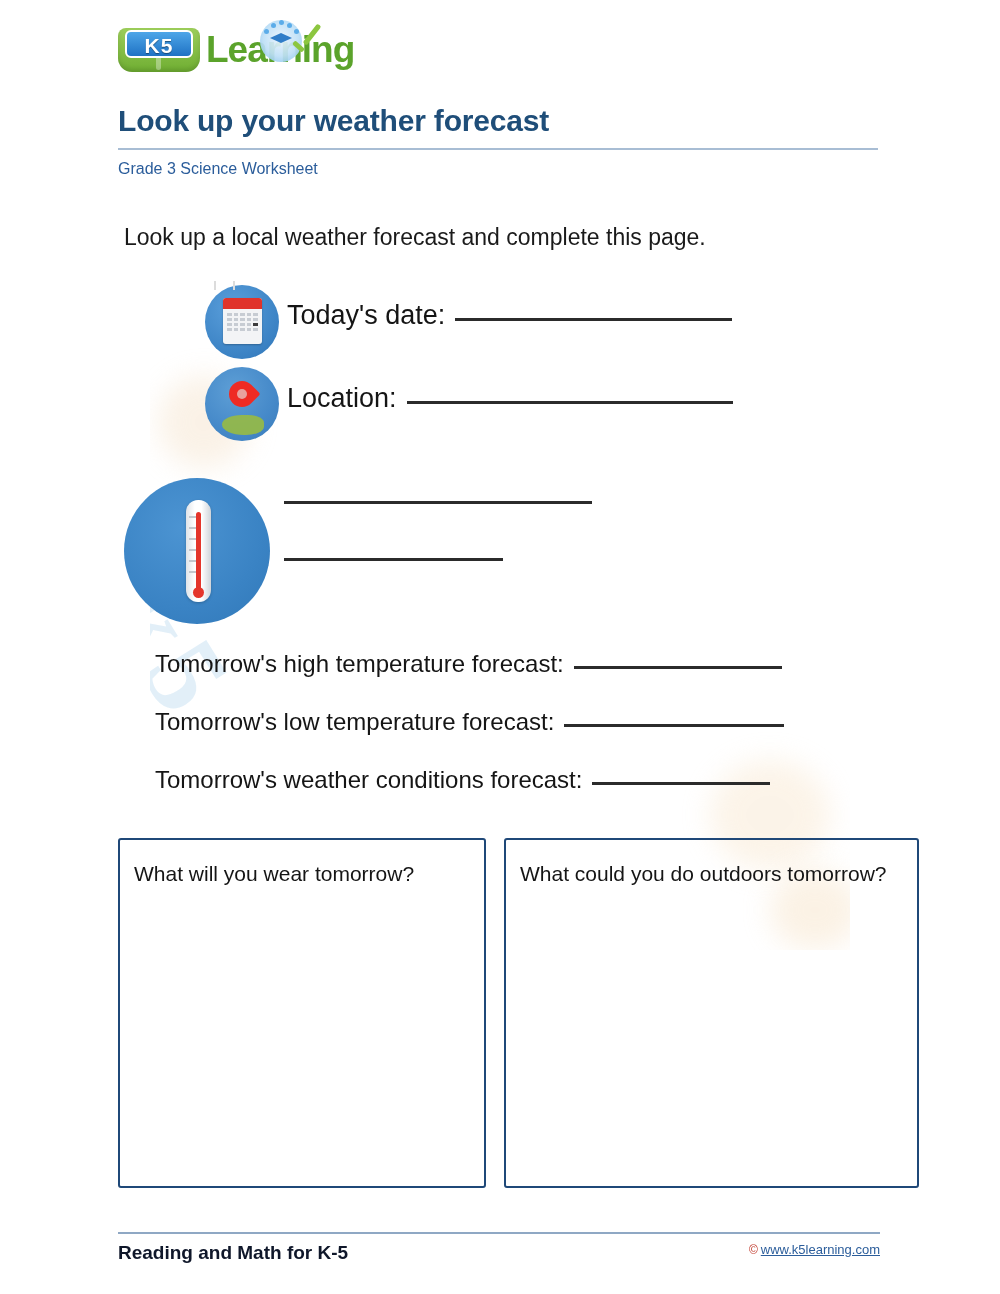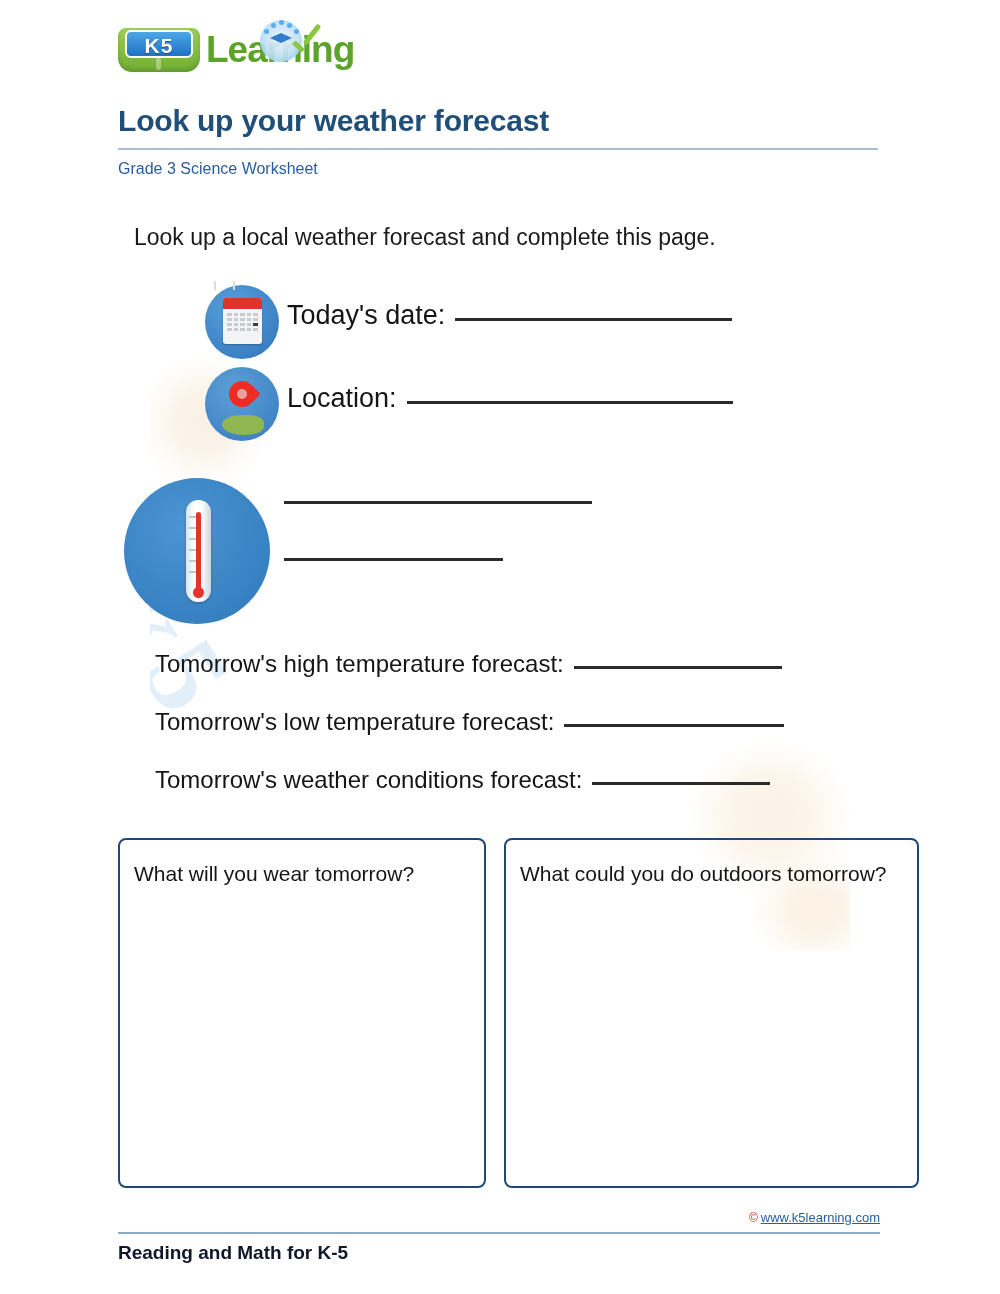--- a/index.html
+++ b/index.html
@@ -202,21 +202,20 @@
     white-space: nowrap;
   }
 
   .instruction {
     position: absolute;
     left: 124px;
     top: 224px;
     font-size: 23px;
     color: #1a1a1a;
     white-space: nowrap;
-    margin-left: 10px;
   }
 
   
   .icon-circle {
     position: absolute;
     border-radius: 50%;
   }
 
   
   .cal-circle {
@@ -395,21 +394,21 @@
   .f-lo        { left: 155px; top: 708px; font-size: 24px; }
   .f-lo .rule  { width: 220px; }
 
   .f-cond      { left: 155px; top: 766px; font-size: 24px; }
   .f-cond .rule{ width: 178px; }
 
   
   .answer-box {
     position: absolute;
     border: 2px solid #1f4878;
-    border-radius: 8px;
+    border-radius: 3px;
     background: transparent;
     box-sizing: border-box;
   }
   .answer-box .q {
     position: absolute;
     left: 14px;
     top: 18px;
     right: 14px;
     font-size: 21px;
     line-height: 32px;
@@ -432,21 +431,21 @@
     left: 118px;
     top: 1242px;
     font-size: 19px;
     font-weight: bold;
     color: #0f172a;
     white-space: nowrap;
   }
   .footer-right {
     position: absolute;
     right: 120px;
-    top: 1210px;
+    top: 1242px;
     font-size: 13px;
     color: #2b5d9b;
     white-space: nowrap;
   }
   .footer-right .copy { color: #c0392b; margin-right: 3px; font-size: 12px; }
   .footer-right .link { color: #2b5d9b; text-decoration: underline; }
 </style>
 </head>
 <body>
 

